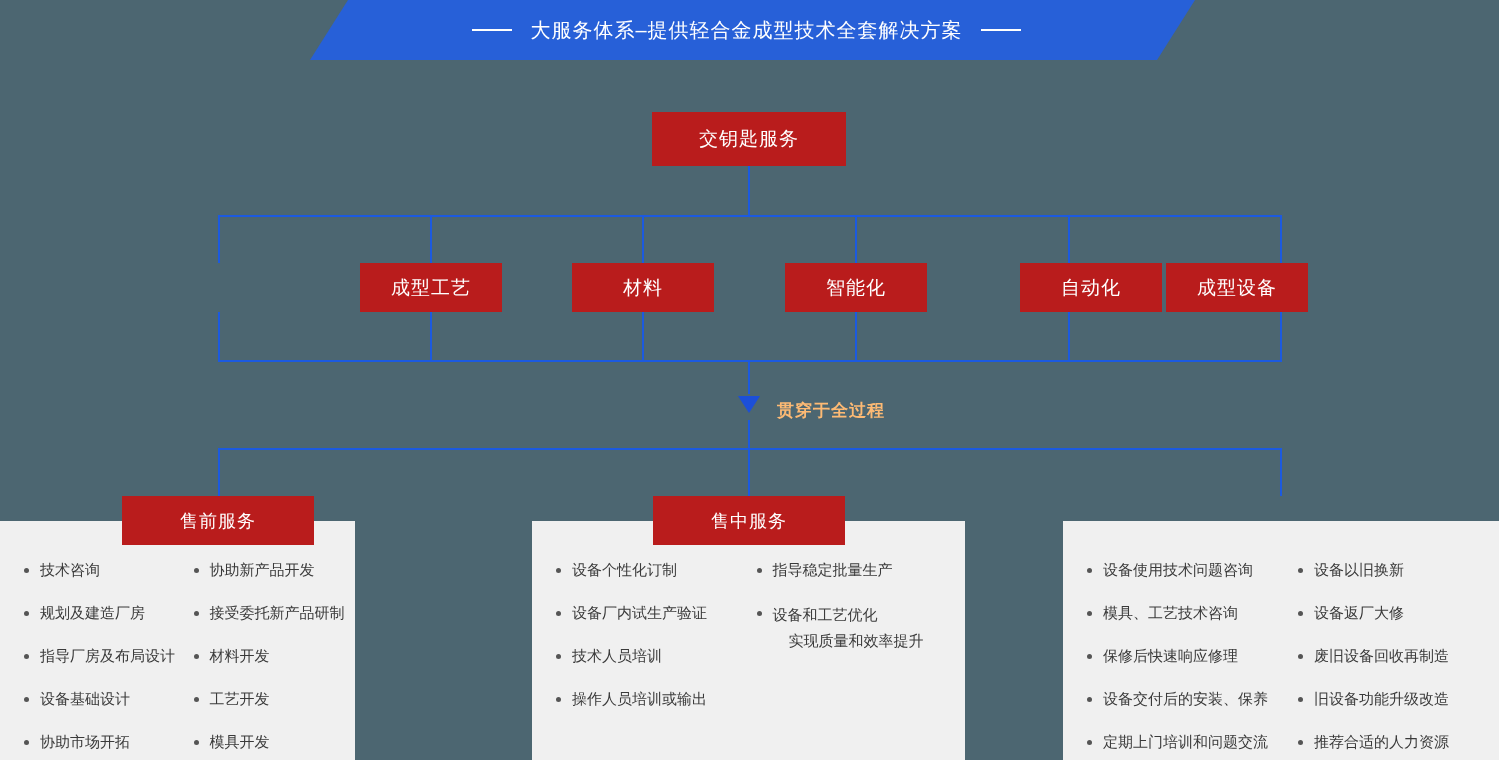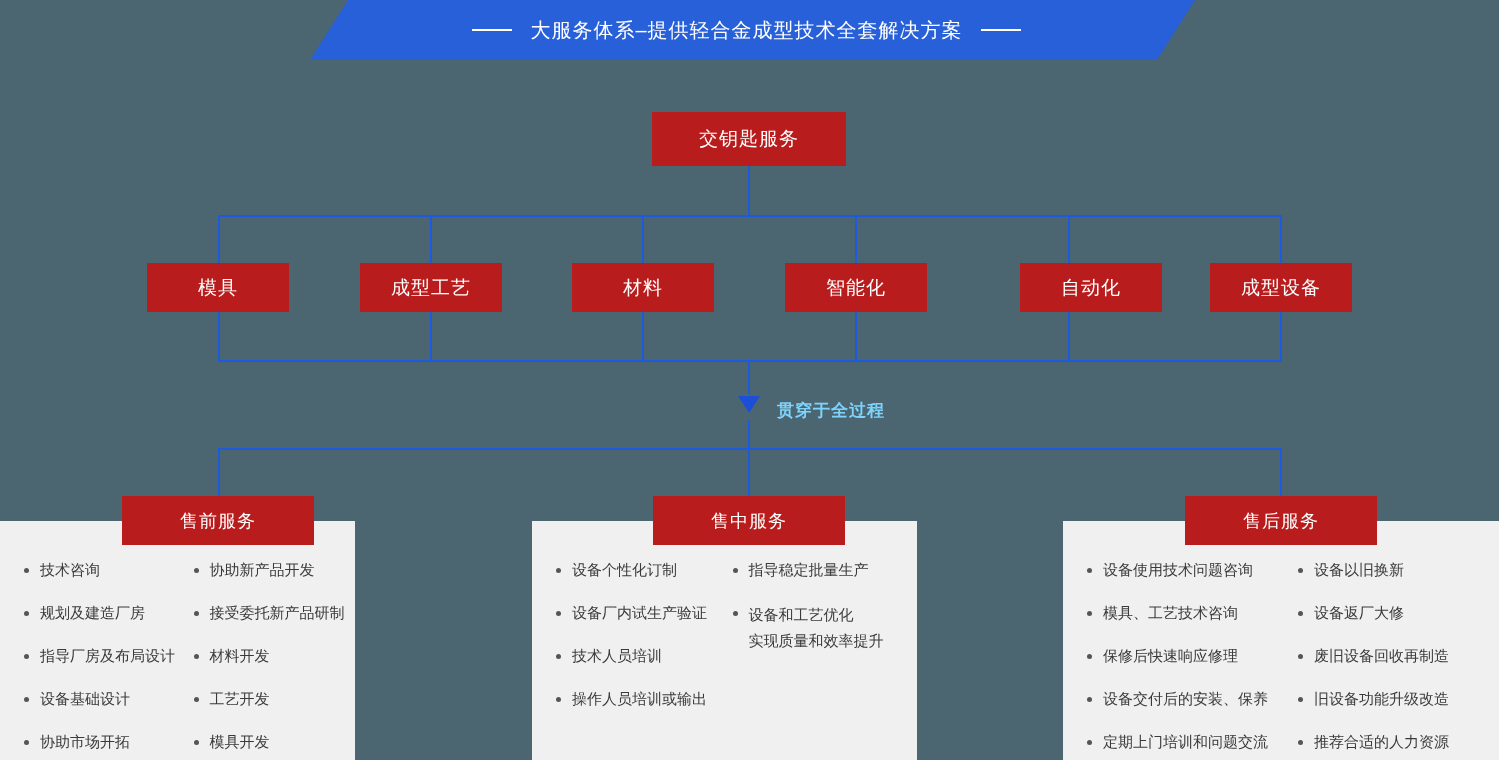--- a/index.html
+++ b/index.html
@@ -38,42 +38,42 @@
   .vline{width:2px;}
   .hline{height:2px;}
 
   
   .arrow{
     position:absolute;width:0;height:0;
     border-left:11px solid transparent;border-right:11px solid transparent;
     border-top:17px solid #1c4fd8;
   }
   .arrow-label{
-    position:absolute;color:#7dd3fc;font-size:17px;font-weight:bold;
+    position:absolute;color:#fdba74;font-size:17px;font-weight:bold;
     letter-spacing:1px;white-space:nowrap;
   }
 
   
   .panel{
     position:absolute;background:#f0f0f0;top:521px;height:239px;
   }
   .panel-cols{
     position:absolute;top:38px;left:0;right:0;display:flex;
   }
   .col{flex:1;}
   ul.blist{list-style:none;margin:0;padding:0;}
   ul.blist li{
     position:relative;padding-left:16px;margin-bottom:21px;
     color:#3a3a3a;font-size:15px;line-height:22px;white-space:nowrap;
   }
   ul.blist li::before{
     content:"";position:absolute;left:0;top:9px;
     width:5px;height:5px;border-radius:50%;background:#555;
   }
-  ul.blist li .l2{display:block;}
+  ul.blist li .l2{display:block;margin-left:16px;}
 </style>
 </head>
 <body>
 
 <div class="stage">
 
   <div class="banner">
     <div class="banner-inner">
       <span class="dash"></span>
       <span class="banner-title">大服务体系–提供轻合金成型技术全套解决方案</span>
@@ -89,36 +89,33 @@
 
   <div class="line hline" style="left:218px;top:215px;width:1064px;"></div>
 
   <div class="line vline" style="left:218px;top:215px;height:48px;"></div>
   <div class="line vline" style="left:430px;top:215px;height:48px;"></div>
   <div class="line vline" style="left:642px;top:215px;height:48px;"></div>
   <div class="line vline" style="left:855px;top:215px;height:48px;"></div>
   <div class="line vline" style="left:1068px;top:215px;height:48px;"></div>
   <div class="line vline" style="left:1280px;top:215px;height:48px;"></div>
 
-  <div class="node" style="left:147px;top:263px;width:142px;height:49px;">
-    <span>模具</span>
-  </div>
   <div class="node" style="left:360px;top:263px;width:142px;height:49px;">
     <span>成型工艺</span>
   </div>
   <div class="node" style="left:572px;top:263px;width:142px;height:49px;">
     <span>材料</span>
   </div>
   <div class="node" style="left:785px;top:263px;width:142px;height:49px;">
     <span>智能化</span>
   </div>
   <div class="node" style="left:1020px;top:263px;width:142px;height:49px;">
     <span>自动化</span>
   </div>
-  <div class="node" style="left:1210px;top:263px;width:142px;height:49px;">
+  <div class="node" style="left:1166px;top:263px;width:142px;height:49px;">
     <span>成型设备</span>
   </div>
 
   <div class="line vline" style="left:218px;top:312px;height:50px;"></div>
   <div class="line vline" style="left:430px;top:312px;height:50px;"></div>
   <div class="line vline" style="left:642px;top:312px;height:50px;"></div>
   <div class="line vline" style="left:855px;top:312px;height:50px;"></div>
   <div class="line vline" style="left:1068px;top:312px;height:50px;"></div>
   <div class="line vline" style="left:1280px;top:312px;height:50px;"></div>
 
@@ -152,21 +149,21 @@
           <li><span>协助新产品开发</span></li>
           <li><span>接受委托新产品研制</span></li>
           <li><span>材料开发</span></li>
           <li><span>工艺开发</span></li>
           <li><span>模具开发</span></li>
         </ul>
       </div>
     </div>
   </div>
 
-  <div class="panel" style="left:532px;width:385px;">
+  <div class="panel" style="left:532px;width:433px;">
     <div class="panel-cols" style="padding-left:24px;">
       <div class="col">
         <ul class="blist">
           <li><span>设备个性化订制</span></li>
           <li><span>设备厂内试生产验证</span></li>
           <li><span>技术人员培训</span></li>
           <li><span>操作人员培训或输出</span></li>
         </ul>
       </div>
       <div class="col" style="margin-left:-8px;">
@@ -203,17 +200,14 @@
       </div>
     </div>
   </div>
 
   <div class="node small" style="left:122px;top:496px;width:192px;height:49px;">
     <span>售前服务</span>
   </div>
   <div class="node small" style="left:653px;top:496px;width:192px;height:49px;">
     <span>售中服务</span>
   </div>
-  <div class="node small" style="left:1185px;top:496px;width:192px;height:49px;">
-    <span>售后服务</span>
-  </div>
 
 </div>
 
 </body></html>

